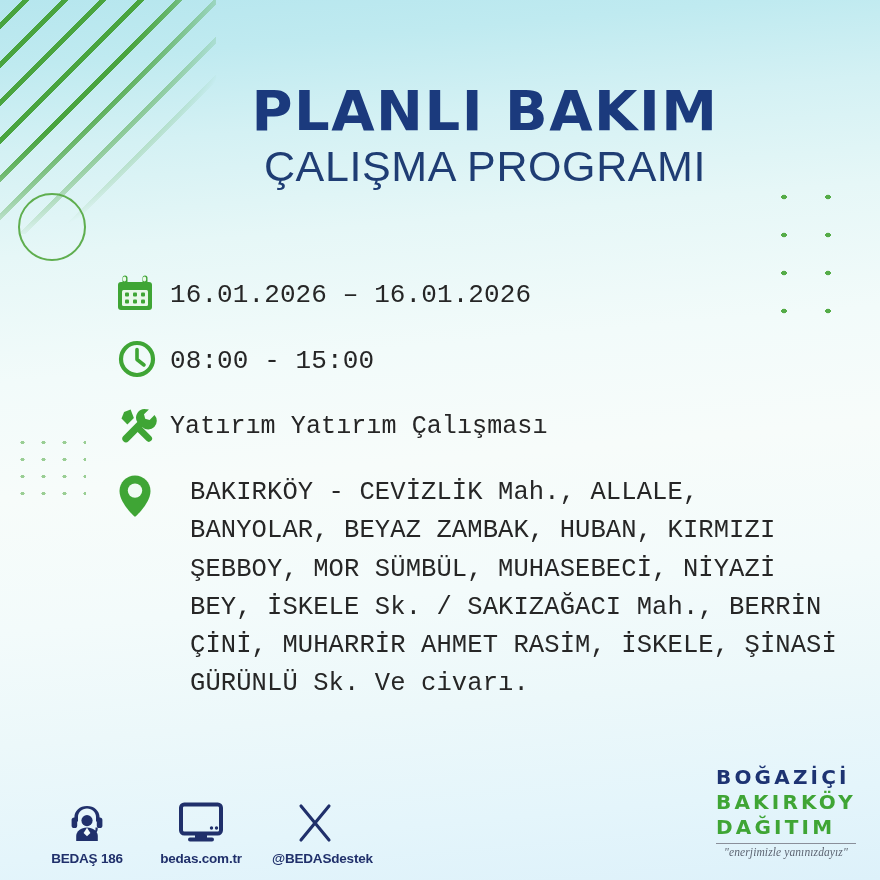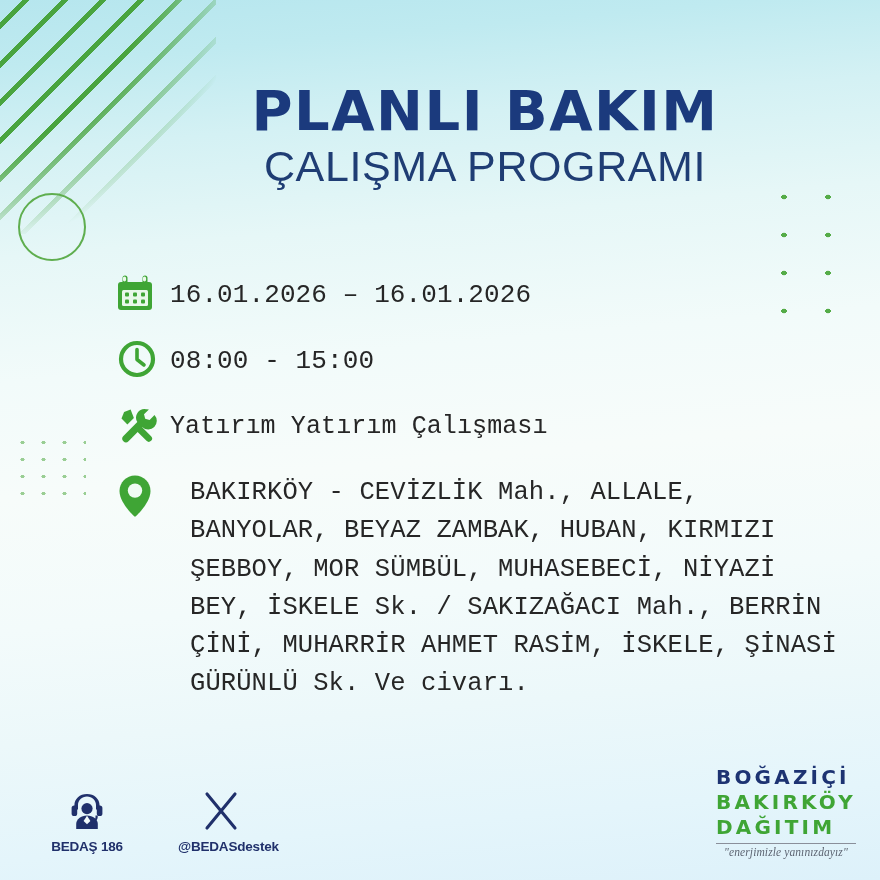--- a/index.html
+++ b/index.html
@@ -153,24 +153,24 @@
   #footer {
     position: absolute;
     left: 0;
     bottom: 0;
     width: 880px;
     height: 190px;
   }
   #social {
     position: absolute;
     left: 44px;
-    bottom: 26px;
+    bottom: 14px;
     display: flex;
     align-items: flex-end;
-    gap: 48px;
+    gap: 28px;
   }
   .soc {
     width: 86px;
     text-align: center;
   }
   .soc .sico {
     height: 48px;
     display: flex;
     align-items: flex-end;
     justify-content: center;
@@ -304,20 +304,32 @@
             <rect x="30.8" y="15.4" width="5.6" height="10.6" rx="2.6" fill="#20306b"></rect>
             <path d="M30.6 25.6v1.6c0 2.4-2 4.1-4.6 4.1h-2.6" fill="none" stroke="#20306b" stroke-width="2.2"></path>
             <circle cx="21" cy="18.6" r="5.6" fill="#20306b"></circle>
             <path d="M21 25.4c-6 0-10.8 3.8-10.8 8.6V39h21.6v-5c0-4.8-4.8-8.6-10.8-8.6z" fill="#20306b"></path>
             <path d="M21 25.8l-3.4 5.2 3.4 3.2 3.4-3.2z" fill="#f2fbfb"></path>
           </svg>
         </div>
         <div class="slabel">BEDAŞ 186</div>
       </div>
 
+      <div class="soc">
+        <div class="sico">
+          <svg width="46" height="42" viewBox="0 0 46 42" aria-hidden="true">
+            <rect x="3" y="2.5" width="40" height="29" rx="3.2" fill="none" stroke="#20306b" stroke-width="4"></rect>
+            <rect x="17" y="31" width="12" height="5" fill="#20306b"></rect>
+            <rect x="10" y="35.5" width="26" height="4" rx="2" fill="#20306b"></rect>
+            <circle cx="33.5" cy="26" r="1.7" fill="#20306b"></circle>
+            <circle cx="38.5" cy="26" r="1.7" fill="#20306b"></circle>
+          </svg>
+        </div>
+        <div class="slabel">bedas.com.tr</div>
+      </div>
 
       <div class="soc">
         <div class="sico">
           <svg width="42" height="42" viewBox="0 0 42 42" aria-hidden="true">
             <g stroke="#20306b" stroke-width="3.1" fill="none" stroke-linecap="round">
               <line x1="7" y1="4" x2="35" y2="38"></line>
               <line x1="35" y1="4" x2="7" y2="38"></line>
             </g>
           </svg>
         </div>

